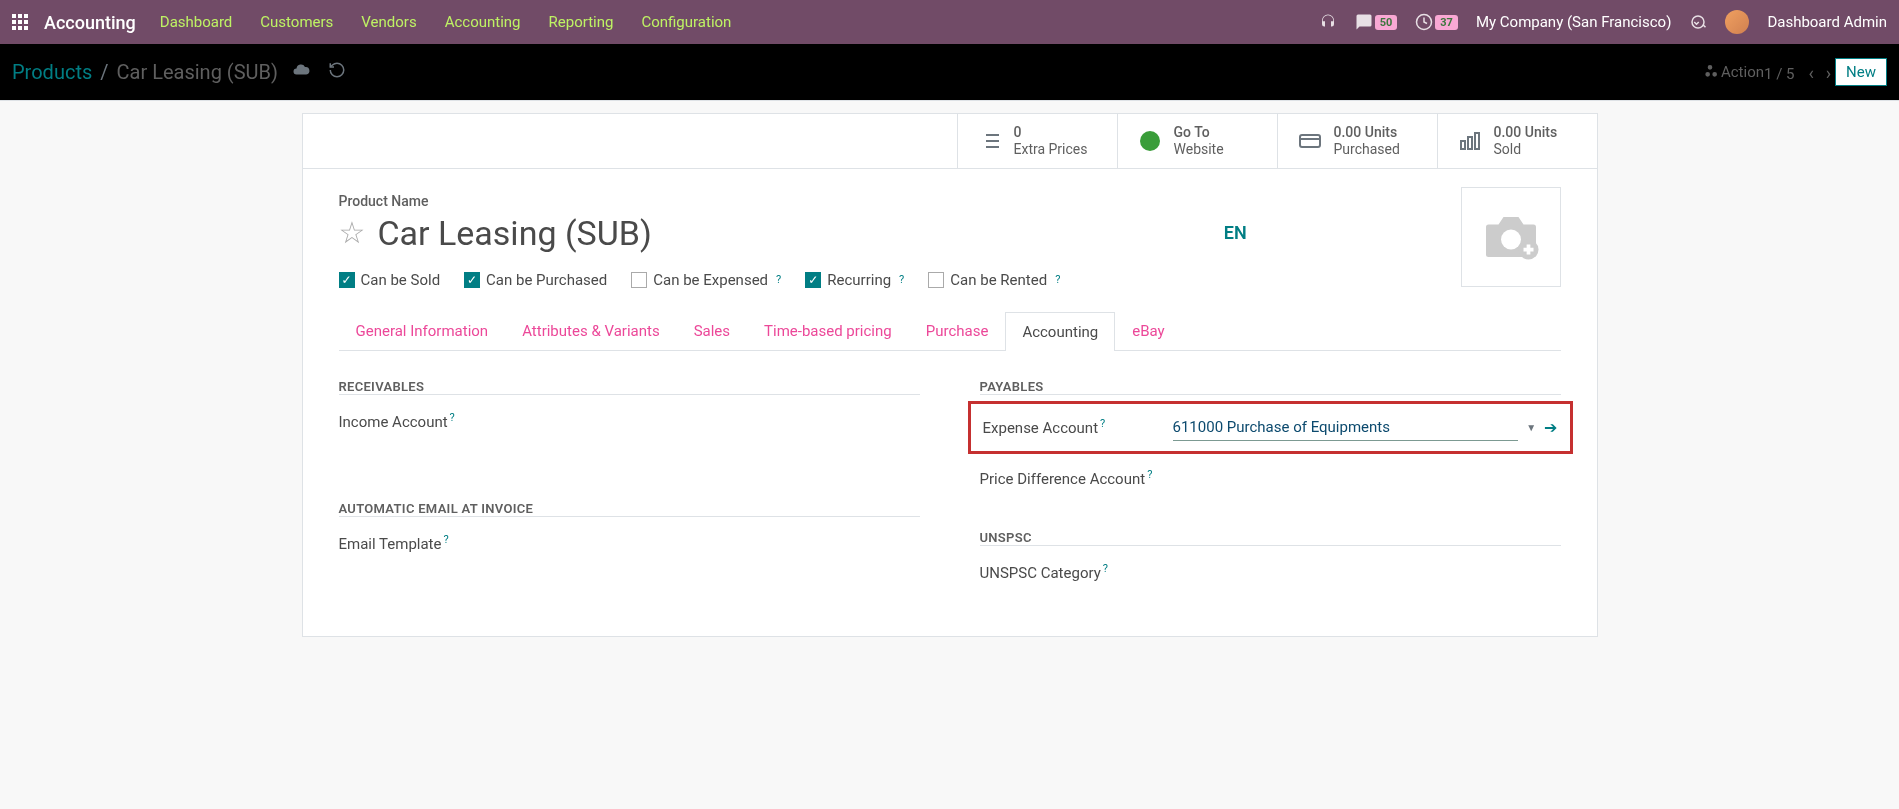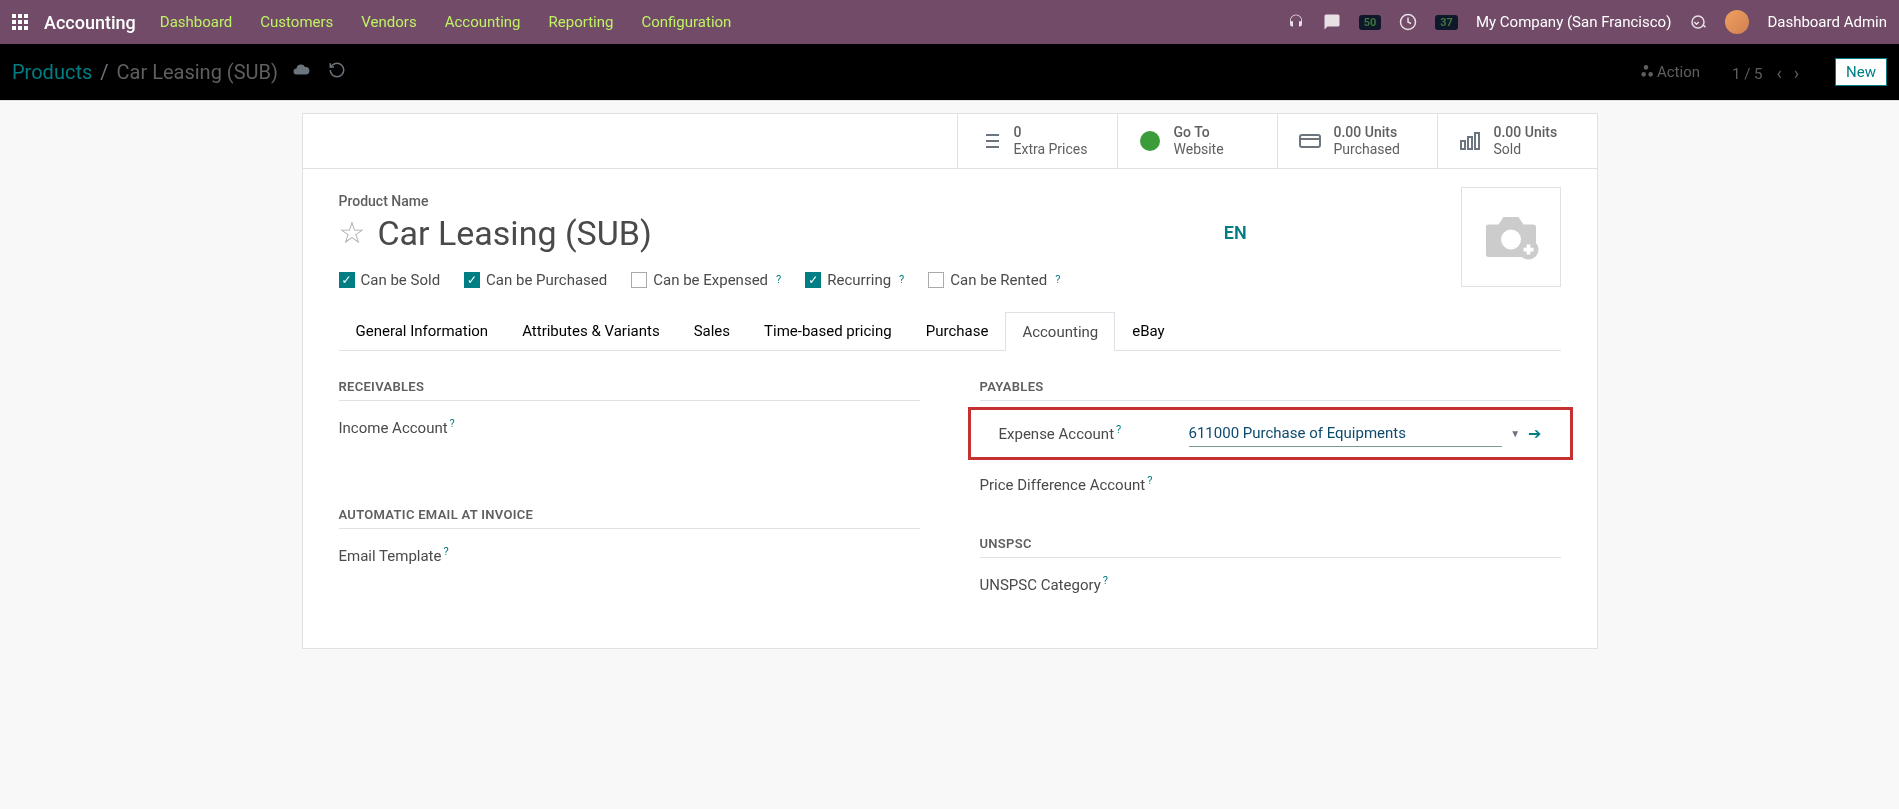--- a/index.html
+++ b/index.html
@@ -6,32 +6,32 @@
   body { background: #f8f8f8; width: 1899px; height: 809px; overflow: hidden; }
   
   .top-nav { background: #714B67; height: 44px; display: flex; align-items: center; padding: 0 12px; color: #fff; }
   .apps-icon { width: 16px; height: 16px; display: grid; grid-template-columns: repeat(3,4px); grid-template-rows: repeat(3,4px); gap: 2px; margin-right: 16px; cursor: pointer; }
   .apps-icon span { background: #fff; }
   .brand { font-size: 18px; font-weight: 500; margin-right: 24px; }
   .nav-menu { display: flex; gap: 28px; }
   .nav-menu a { color: #bef264; text-decoration: none; font-size: 15px; cursor: pointer; }
   .nav-right { margin-left: auto; display: flex; align-items: center; gap: 18px; }
   .nav-icon-wrap { position: relative; display: flex; align-items: center; cursor: pointer; }
-  .badge { background: #0f172a; color: #3c763d; font-size: 11px; font-weight: bold; padding: 1px 5px; border-radius: 3px; margin-left: 18px; }
+  .badge { background: #f9a8d4; color: #3c763d; font-size: 11px; font-weight: bold; padding: 1px 5px; border-radius: 3px; margin-left: 2px; }
   .avatar { width: 24px; height: 24px; border-radius: 50%; background: linear-gradient(135deg,#f0a060,#d08050); }
   .nav-svg { width: 18px; height: 18px; fill: #e8e0e5; }
   
   .sub-bar { background: #000000; border-bottom: 1px solid #dee2e6; display: flex; align-items: center; padding: 14px 12px; }
   .breadcrumb { display: flex; align-items: center; gap: 8px; font-size: 20px; }
   .bc-link { color: #017e84; cursor: pointer; }
   .bc-sep { color: #6c757d; }
   .bc-current { color: #5f5f5f; }
   .bc-icons { display: flex; gap: 18px; margin-left: 14px; color: #6c757d; }
   .bc-icons span { cursor: pointer; }
-  .sub-right { margin-left: auto; display: flex; align-items: center; gap: 32px; }
+  .sub-right { margin-left: auto; display: flex; align-items: center; gap: 0; }
   .action-btn { color: #5f5f5f; font-size: 15px; display: flex; align-items: center; gap: 4px; cursor: pointer; }
   .pager { color: #5f5f5f; font-size: 15px; display: flex; align-items: flex-end; gap: 10px; }
   .pager-arrows span { color: #5f5f5f; font-size: 18px; cursor: pointer; padding: 0 4px; }
   .new-btn { border: 1px solid #017e84; color: #017e84; background: #fff; padding: 4px 10px; font-size: 15px; cursor: pointer; }
   
   .workspace { padding: 0; display: flex; justify-content: center; }
   .form-sheet { background: #fff; border: 1px solid #dee2e6; width: 1296px; margin-top: 12px; }
   
   .stat-row { display: flex; border-bottom: 1px solid #dee2e6; justify-content: flex-end; }
   .stat-btn { border-left: 1px solid #dee2e6; padding: 10px 20px; display: flex; align-items: center; gap: 12px; cursor: pointer; min-width: 160px; }
@@ -49,31 +49,31 @@
   .image-box svg { width: 64px; height: 50px; fill: #ccc; }
   
   .check-row { display: flex; gap: 24px; margin-top: 18px; font-size: 15px; color: #4a4a4a; }
   .check-item { display: flex; align-items: center; gap: 6px; cursor: pointer; }
   .checkbox { width: 16px; height: 16px; border: 1px solid #017e84; display: flex; align-items: center; justify-content: center; }
   .checkbox.checked { background: #017e84; color: #fff; font-size: 12px; }
   .checkbox.unchecked { border-color: #aaa; }
   .help { color: #017e84; font-size: 11px; margin-left: 2px; vertical-align: super; }
   
   .tabs { display: flex; margin-top: 22px; border-bottom: 1px solid #dee2e6; }
-  .tab { padding: 10px 16px; font-size: 15px; color: #000000; border: 1px solid transparent; border-bottom: none; cursor: pointer; }
+  .tab { padding: 10px 16px; font-size: 15px; color: #ec4899; border: 1px solid transparent; border-bottom: none; cursor: pointer; }
   .tab.active { border-color: #dee2e6; background: #fff; position: relative; top: 1px; color: #4a4a4a; }
   
   .tab-content { display: flex; gap: 60px; margin-top: 28px; }
   .col { flex: 1; }
-  .section-title { font-size: 13px; font-weight: 600; color: #5f5f5f; letter-spacing: 0.3px; border-bottom: 1px solid #dee2e6; padding-bottom: 6px; margin-bottom: 16px; }
+  .section-title { font-size: 13px; font-weight: 600; color: #5f5f5f; letter-spacing: 0.3px; border-bottom: 1px solid #dee2e6; margin-bottom: 16px; }
   .field-row { display: flex; align-items: center; margin-bottom: 14px; }
   .field-label { width: 190px; font-size: 15px; color: #4a4a4a; }
   .field-input { flex: 1; border: none; border-bottom: 1px solid #7c9a92; font-size: 15px; padding: 4px 0; color: #0c4a6e; outline: none; background: transparent; }
   
-  .highlight-box { border: 3px solid #c53030; padding: 10px 28px; margin: -10px -12px 14px; }
+  .highlight-box { border: 3px solid #c53030; padding: 10px 12px; margin: -10px -12px 14px; }
   .dropdown-wrap { flex: 1; display: flex; align-items: center; gap: 8px; }
   .arrow-ext { color: #017e84; font-size: 16px; cursor: pointer; }
   .caret-dn { color: #6c757d; font-size: 10px; cursor: pointer; }
   
   .section-gap { height: 28px; }
 </style>
 </head>
 <body>
 
 <div class="top-nav">

